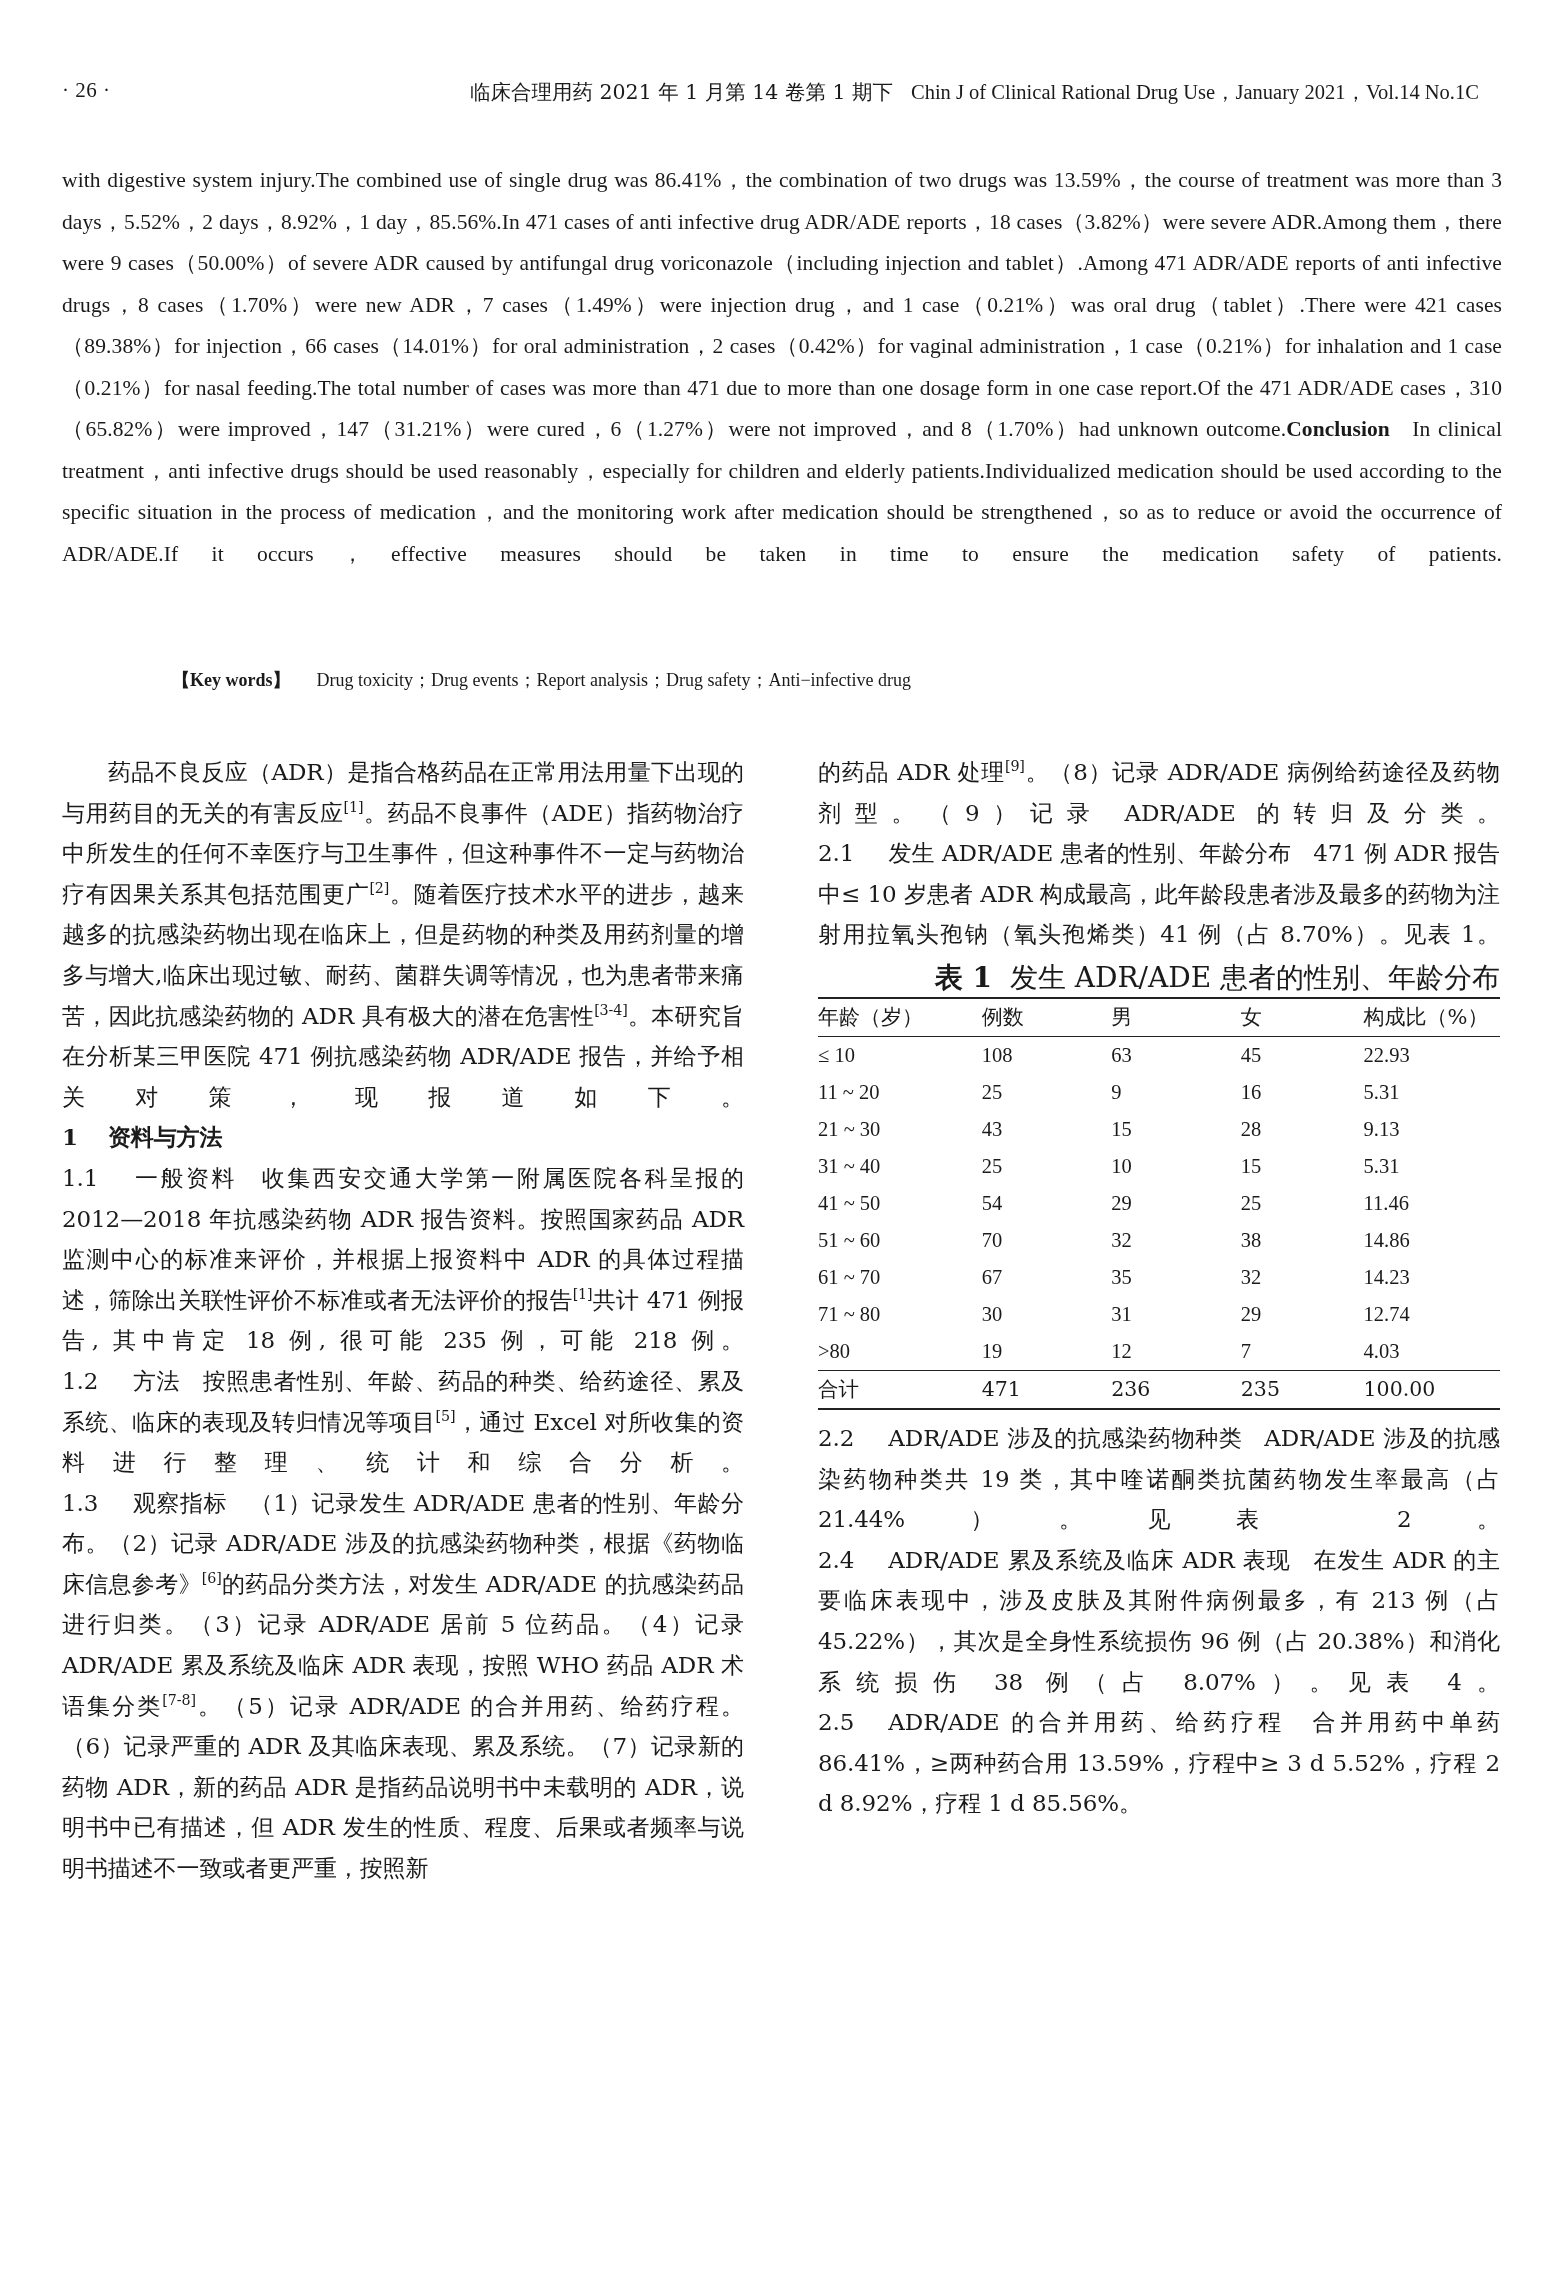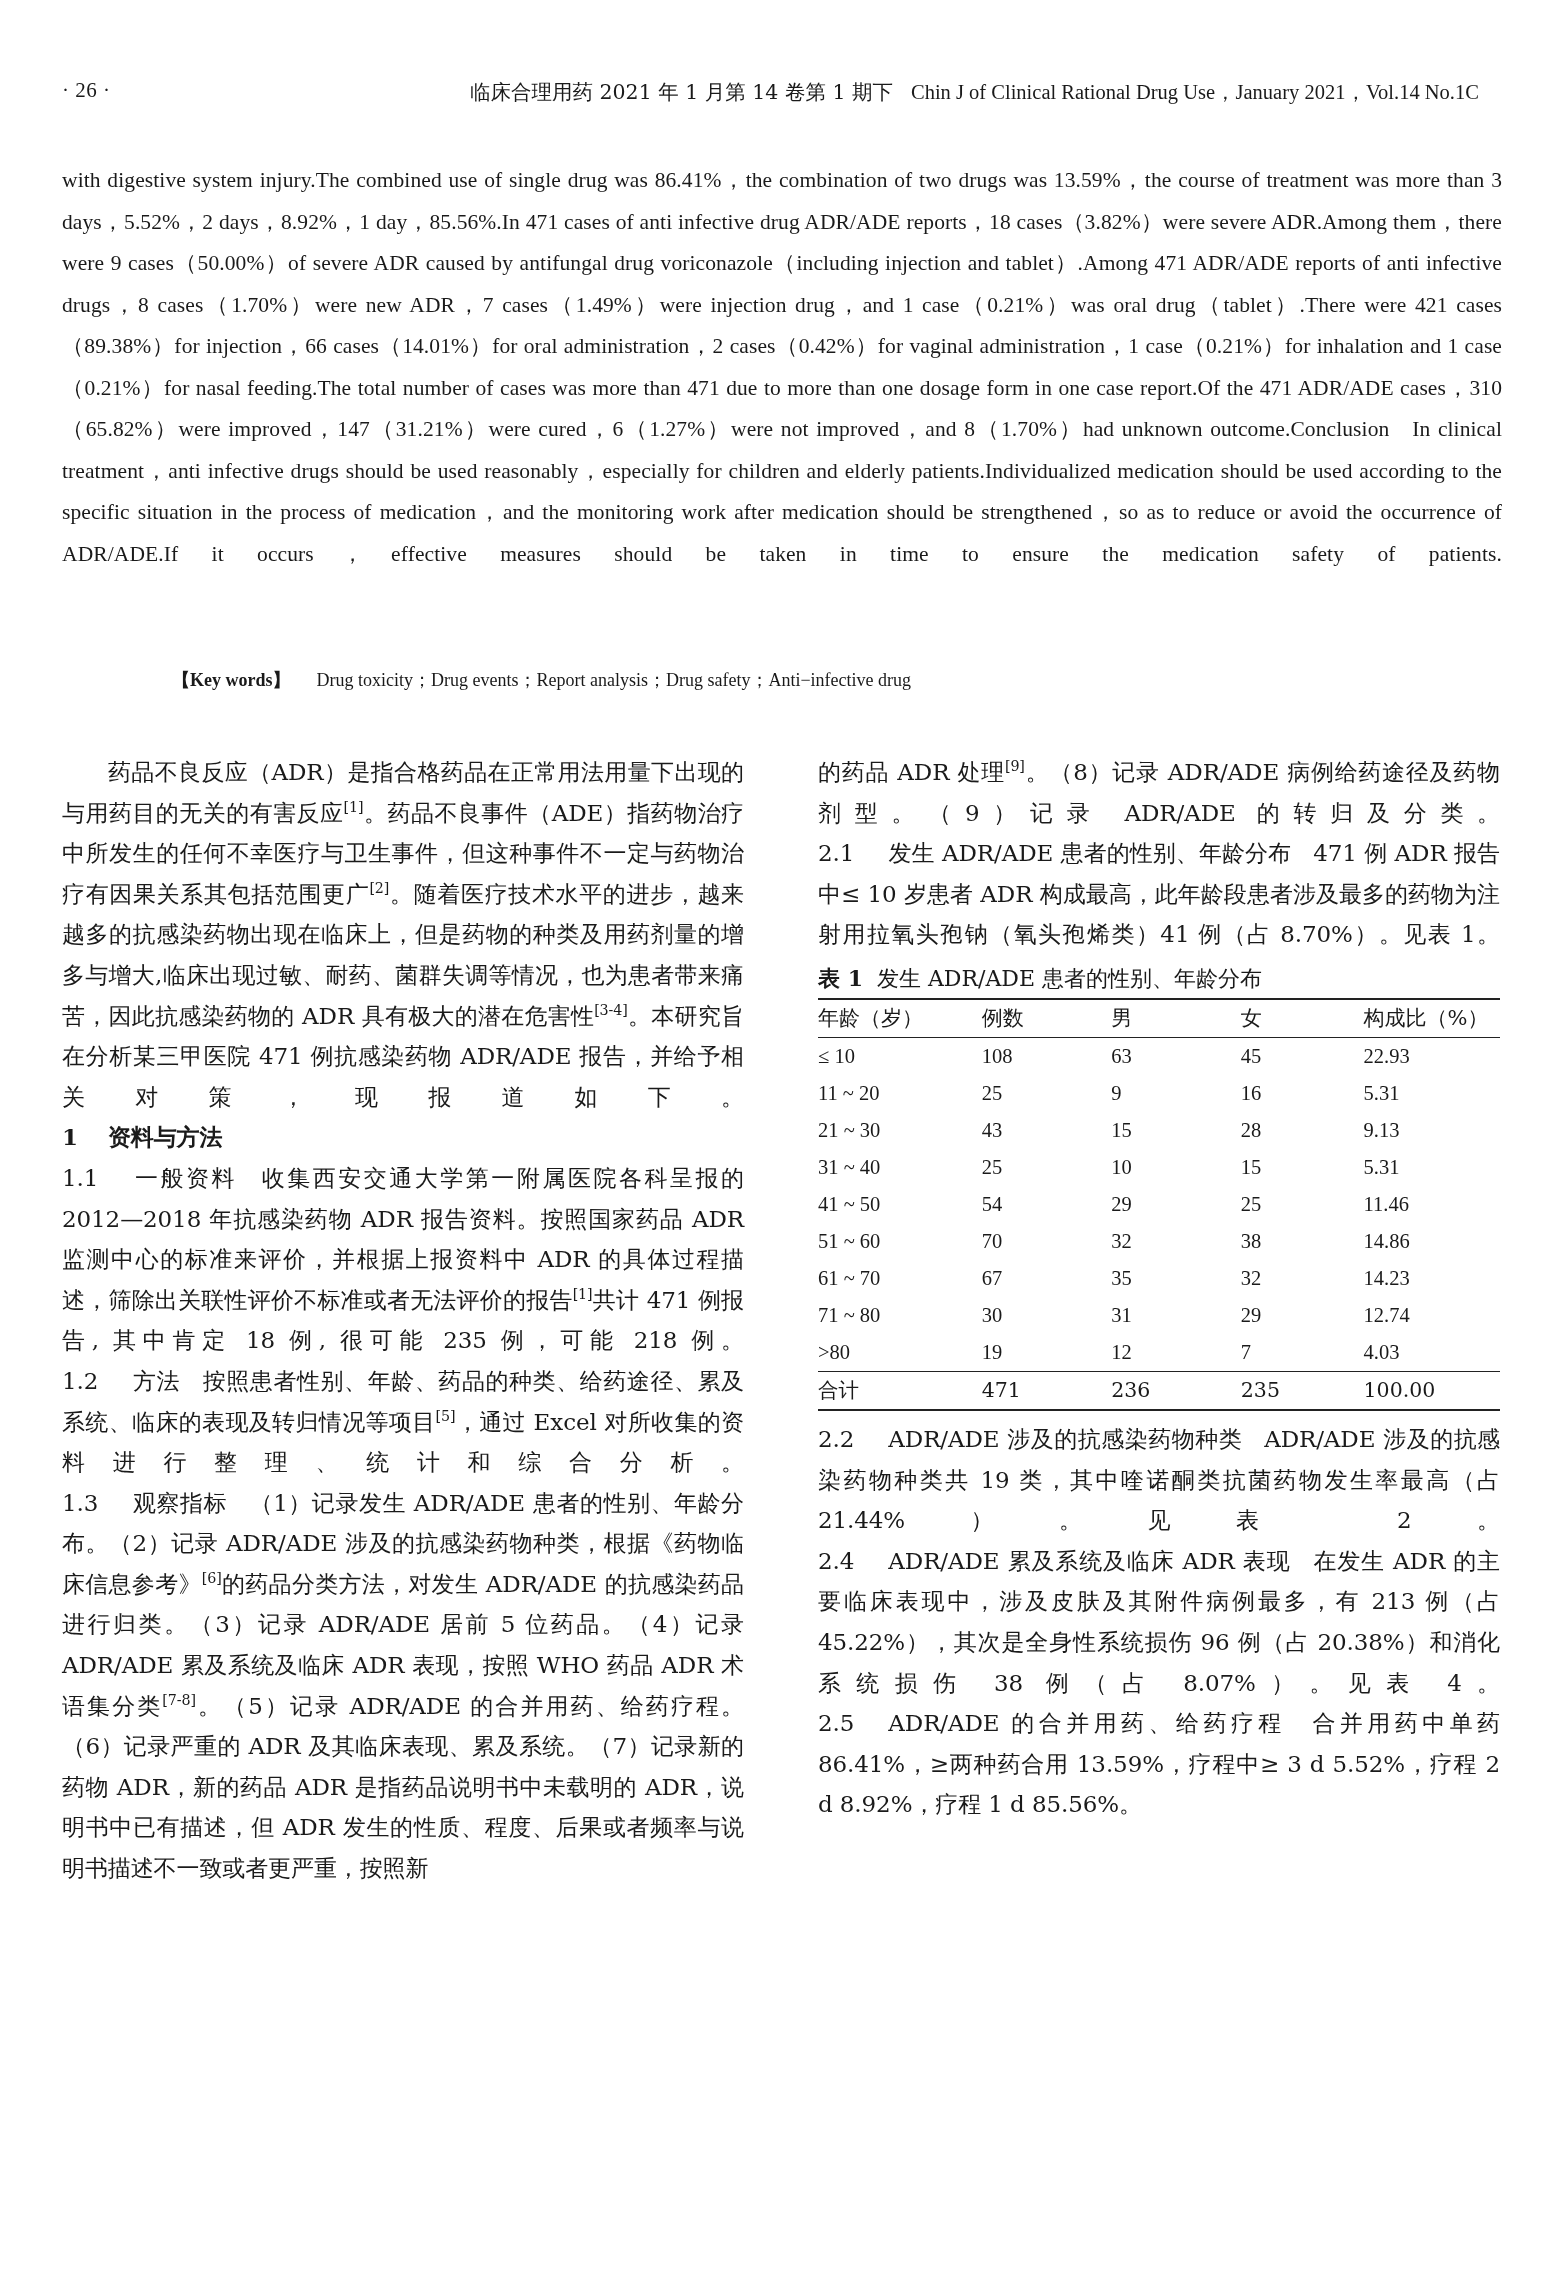--- a/index.html
+++ b/index.html
@@ -62,21 +62,21 @@
   }
   .abstract p {
     margin: 0;
     font-size: 21.5px;
     line-height: 41.5px;
     text-align: justify;
     text-justify: inter-word;
     letter-spacing: 0.1px;
   }
   .abstract p.just { text-align-last: justify; }
-  .abstract b { font-weight: normal; }
+  .abstract b { font-weight: bold; }
 
   .keywords {
     position: absolute;
     left: 62px;
     top: 660px;
     width: 1440px;
     font-size: 18px;
     line-height: 41.5px;
   }
   .keywords .kw-label {
@@ -122,22 +122,22 @@
     vertical-align: super;
     line-height: 0;
   }
 
   
   .table-wrap {
     margin-top: 6px;
     margin-bottom: 2px;
   }
   .table-caption {
-    text-align: left;
-    font-size: 22px;
+    text-align: right;
+    font-size: 28px;
     line-height: 34px;
     margin-bottom: 2px;
     font-family: "DejaVu Serif", "Liberation Serif", serif;
   }
   .table-caption b { font-weight: bold; }
   table.data {
     width: 100%;
     border-collapse: collapse;
     font-size: 20.5px;
     font-family: "Liberation Serif", "DejaVu Serif", serif;

